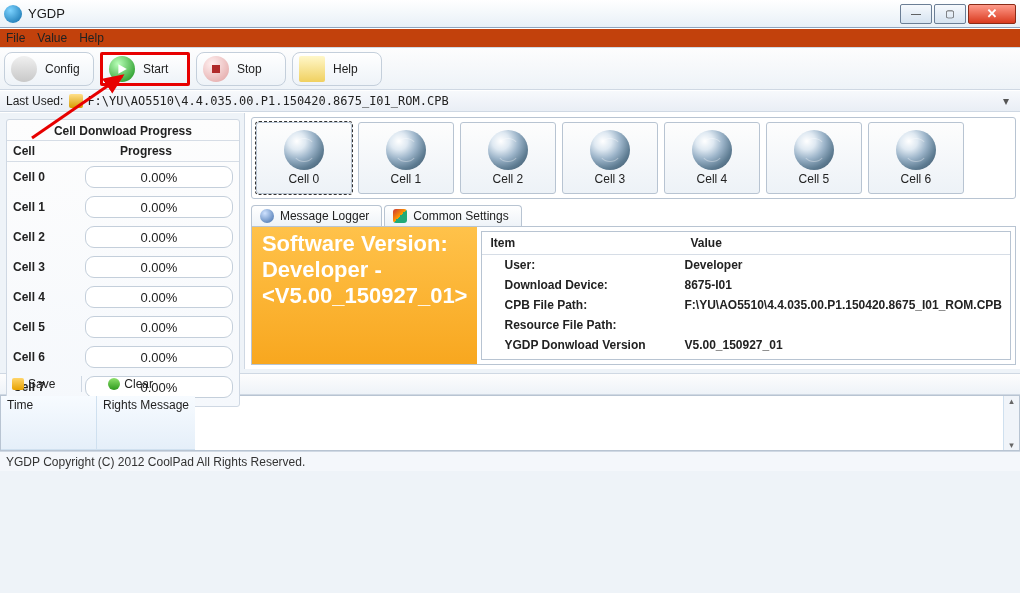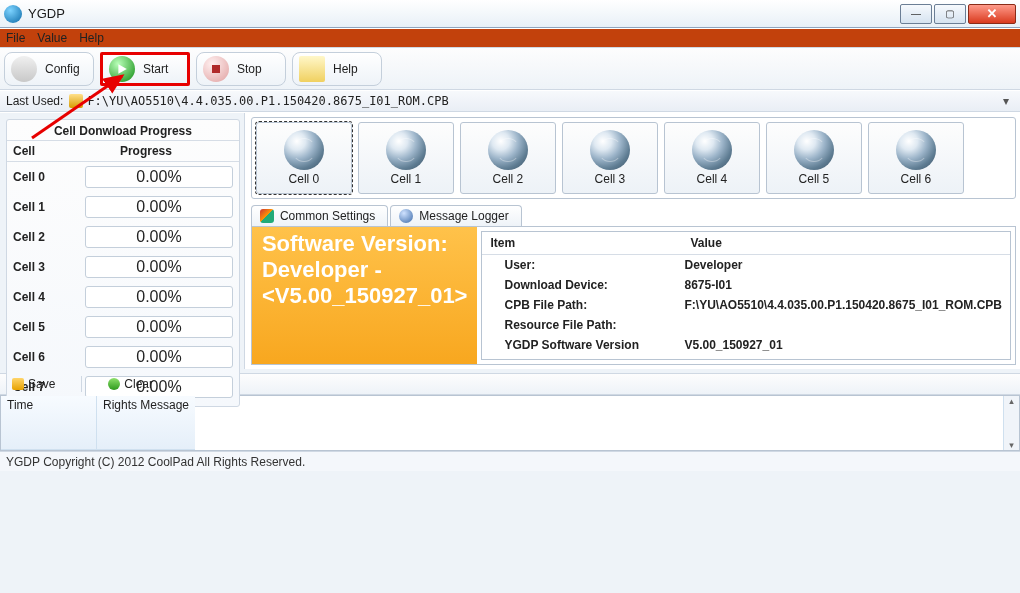--- a/index.html
+++ b/index.html
@@ -44,21 +44,21 @@
 
   
   .cdl-box { border:1px solid #cfd8e3; border-radius:3px; background:linear-gradient(#fdfdfd,#f5f8fc); padding:2px 0 4px; }
   .cdl-title { text-align:center; font-weight:600; padding:2px 0; }
   .cdl-head { display:flex; border-top:1px solid #d6dde6; border-bottom:1px solid #d6dde6; }
   .cdl-head div { padding:3px 6px; font-weight:600; }
   .cdl-head .c1 { width:46px; }
   .cdl-head .c2 { flex:1; text-align:center; }
   .cdl-row { display:flex; align-items:center; padding:4px 6px; }
   .cdl-row .cname { width:72px; font-weight:600; }
-  .cdl-row .cprog { flex:1; height:22px; border:1px solid #c4cfdb; border-radius:3px; background:#fff; display:flex; align-items:center; justify-content:center; font-size:16px; }
+  .cdl-row .cprog { flex:1; height:22px; border:1px solid #c4cfdb; border-radius:9px; background:#fff; display:flex; align-items:center; justify-content:center; font-size:13px; }
 
   
   .cellsrow { border:1px solid #b8c4d2; border-radius:3px; padding:4px; background:#fff; display:flex; gap:6px; overflow:hidden; }
   .cellbtn { border:1px solid #b8c4d2; border-radius:3px; background:linear-gradient(#fdfdfd,#edf2f7); width:96px; height:72px; display:flex; flex-direction:column; align-items:center; justify-content:center; gap:2px; }
   .cellbtn.sel { outline:1px dashed #333; }
   .globe { width:40px; height:40px; border-radius:50%; background:radial-gradient(circle at 32% 28%, #ffffff 0%, #dfe9f2 22%, #9cb4c9 45%, #5f7d93 70%, #3a5062 100%); position:relative; }
   .globe:after { content:""; display:block; position:absolute; inset:8px; border-radius:50%; border:1px solid rgba(255,255,255,.35); border-left-color:transparent; border-right-color:transparent; }
   .cellbtn .clabel { font-size:12px; }
 
   
@@ -235,27 +235,27 @@
           <div class="globe"></div>
           <div class="clabel">Cell 5</div>
         </div>
         <div class="cellbtn">
           <div class="globe"></div>
           <div class="clabel">Cell 6</div>
         </div>
       </div>
 
     <div class="tabs">
+      <div class="tab logger">
+        <span class="ticon2"></span>
+        <span>Message Logger</span>
+      </div>
       <div class="tab common">
         <span class="ticon2"></span>
         <span>Common Settings</span>
-      </div>
-      <div class="tab logger">
-        <span class="ticon2"></span>
-        <span>Message Logger</span>
       </div>
     </div>
 
     <div class="tabbody">
       <div class="version-banner">Software Version:  Developer - &lt;V5.00_150927_01&gt;</div>
       <div class="info-box">
         <div class="info-head">
           <div class="ih1">Item</div>
           <div>Value</div>
         </div>
@@ -270,21 +270,21 @@
             </div>
             <div class="info-row">
               <div class="ik">CPB File Path:</div>
               <div class="iv">F:\YU\AO5510\4.4.035.00.P1.150420.8675_I01_ROM.CPB</div>
             </div>
             <div class="info-row">
               <div class="ik">Resource File Path:</div>
               <div class="iv"></div>
             </div>
             <div class="info-row">
-              <div class="ik">YGDP Software Version</div>
+              <div class="ik">YGDP Donwload Version</div>
               <div class="iv">V5.00_150927_01</div>
             </div>
           </div>
       </div>
     </div>
   </div>
 </div>
 
 <div class="logtools">
   <div class="logbtn">

